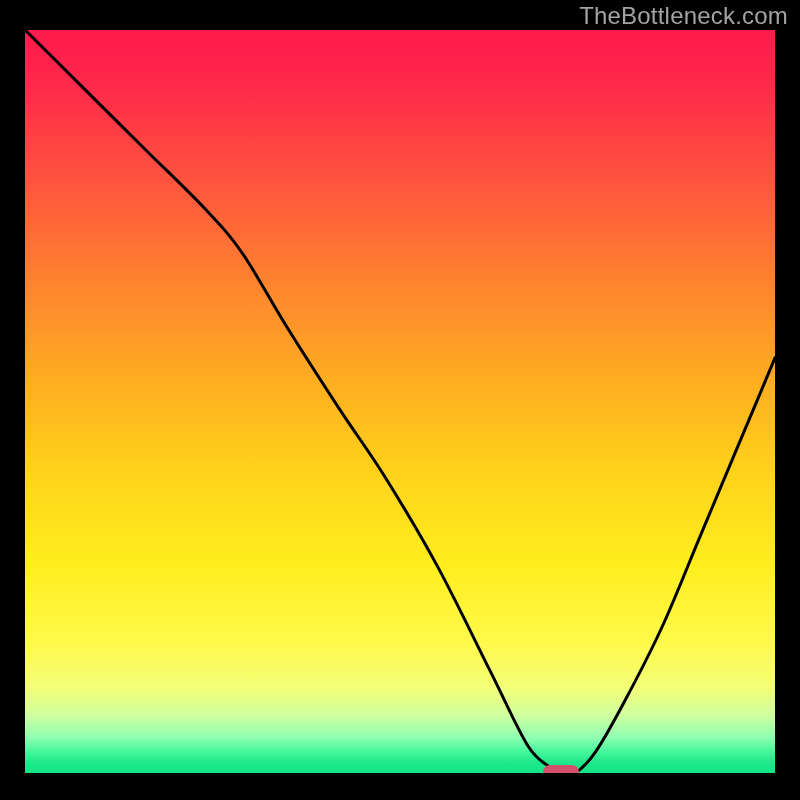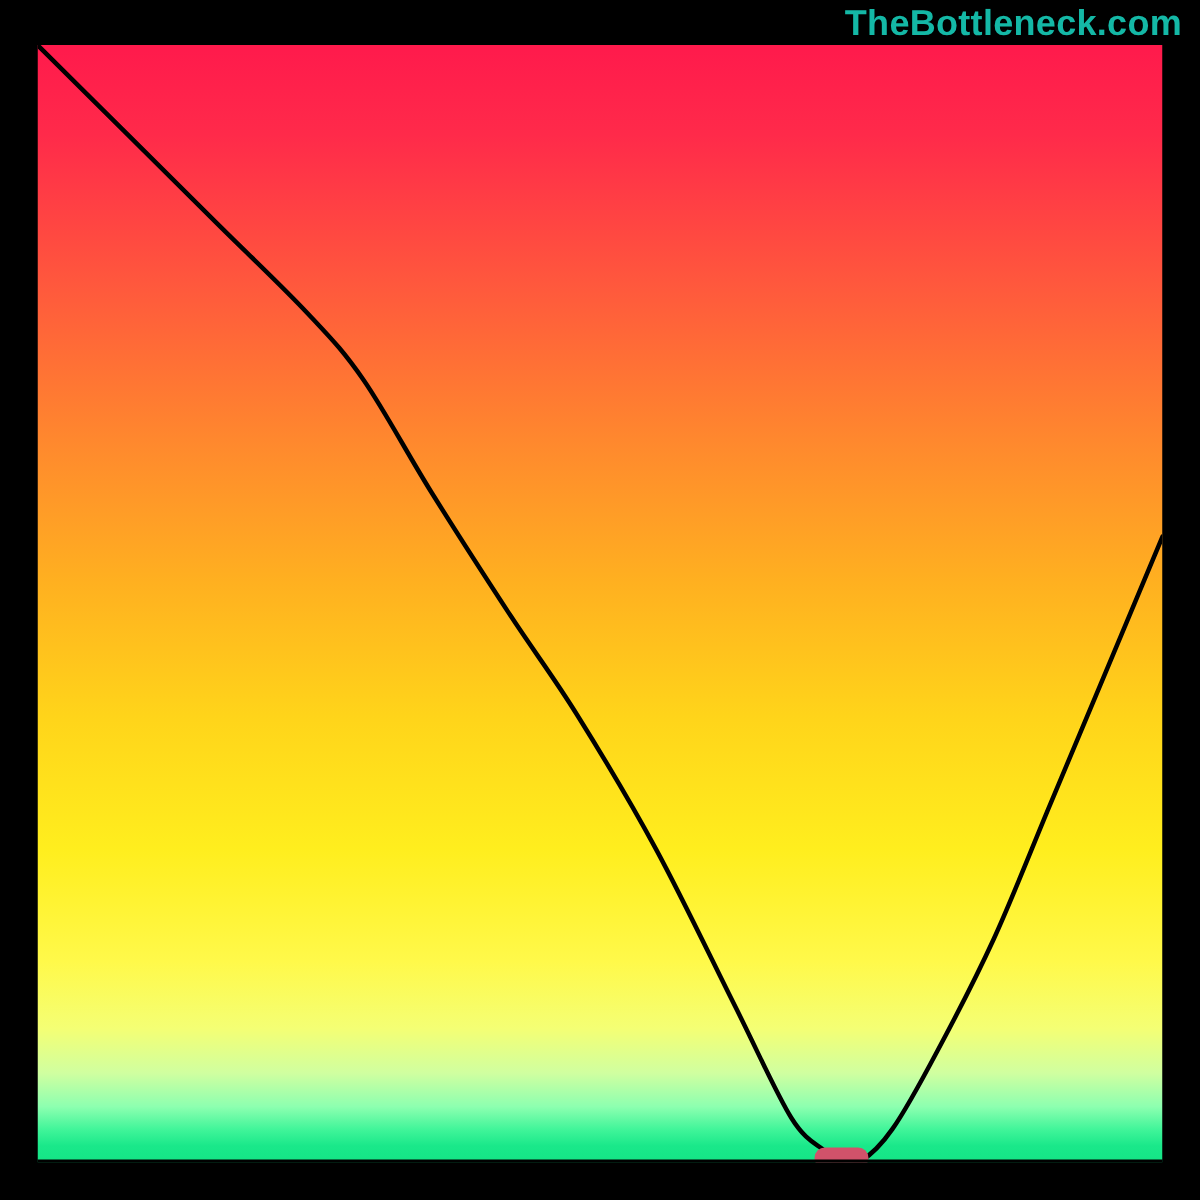--- a/index.html
+++ b/index.html
@@ -15,22 +15,22 @@
     width: 800px;
     height: 800px;
     background: #000;
   }
   .watermark {
     position: absolute;
     top: 2px;
     right: 12px;
     font-family: Arial, Helvetica, sans-serif;
     font-size: 24px;
-    font-weight: 700;
-    color: #14b8a6;
+    font-weight: 400;
+    color: #a3a3a3;
     letter-spacing: 0.2px;
     z-index: 10;
   }
   .plot {
     position: absolute;
     left: 25px;
     top: 30px;
     width: 750px;
     height: 745px;
     box-sizing: border-box;

